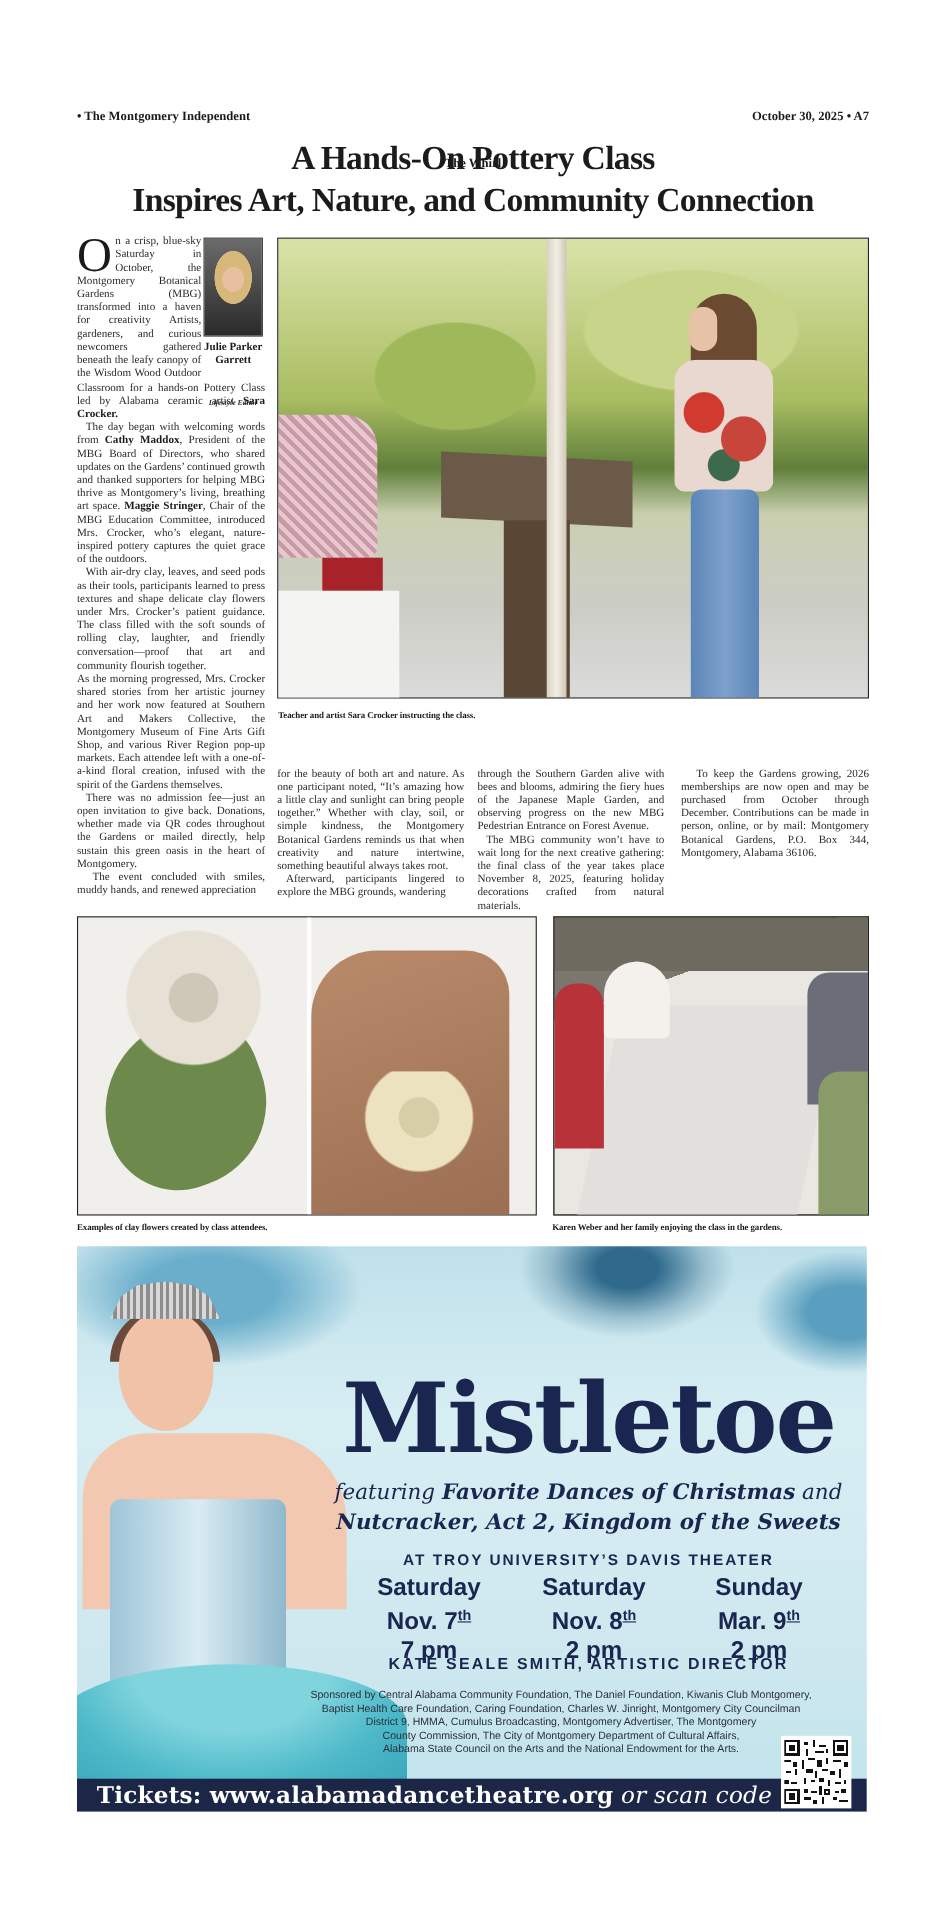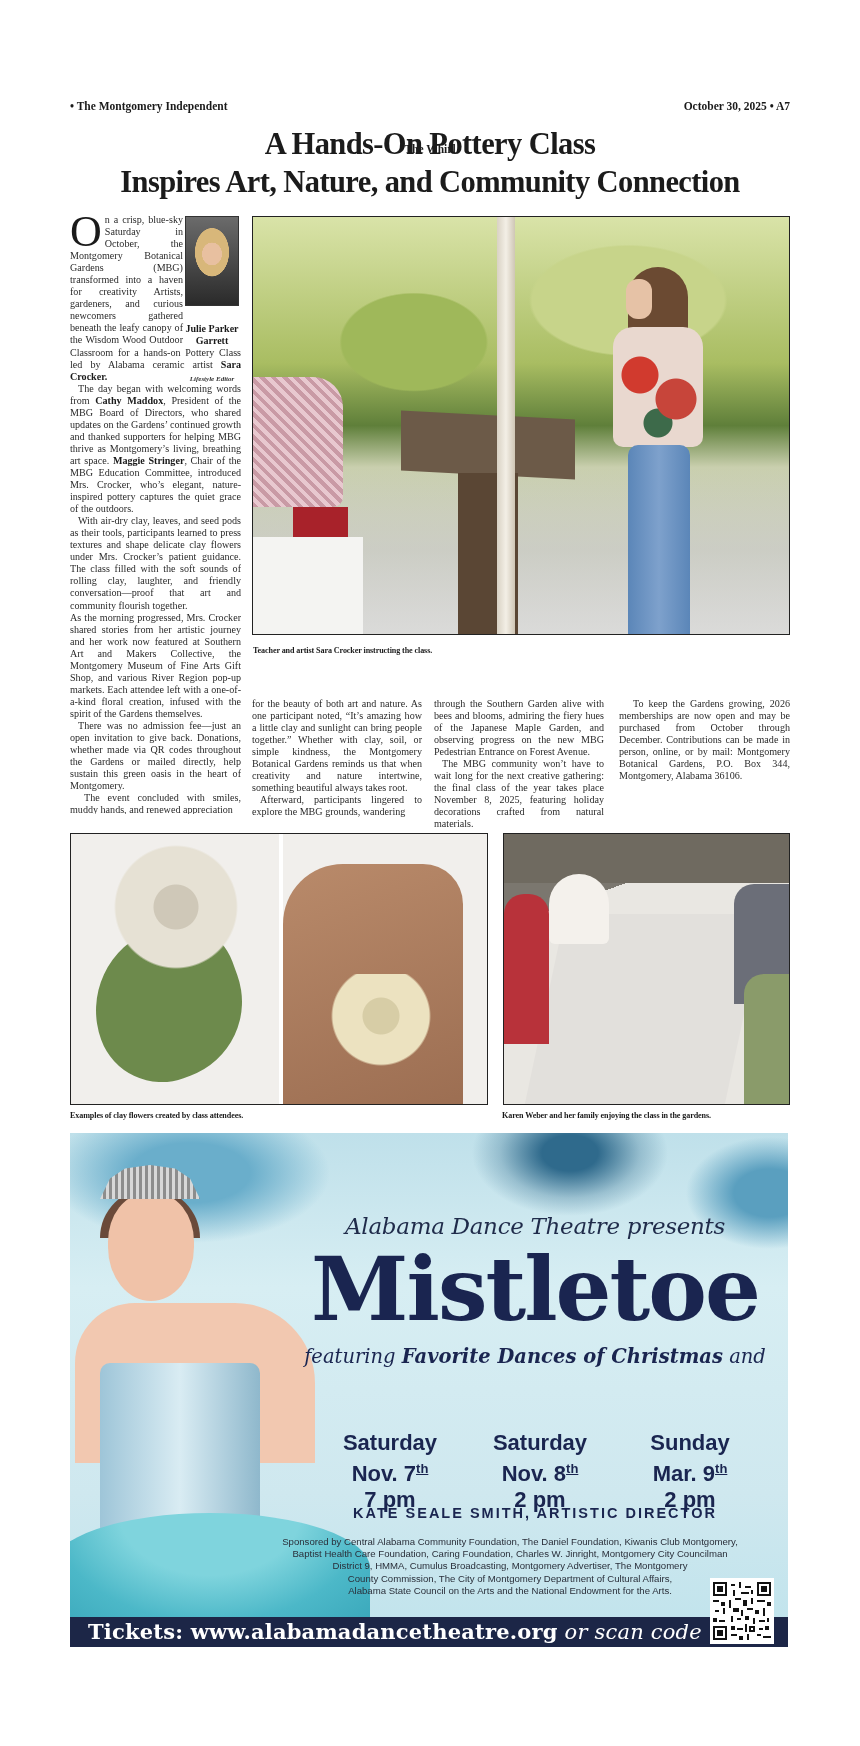--- a/index.html
+++ b/index.html
@@ -22,21 +22,21 @@
   .col b { color: #1a1a1a; }
 
   .dropcap { float: left; font-size: 46px; line-height: 36px; margin: 2px 4px 0 0; font-weight: normal; color: #1a1a1a; }
 
   
   .author { position: absolute; left: 184px; top: 216px; width: 56px; text-align: center; }
   .author .photo { width: 54px; height: 90px; margin: 0 auto; border: 1px solid #333; background:
      radial-gradient(ellipse 14px 16px at 50% 42%, #e8c0a0 0 70%, transparent 72%),
      radial-gradient(ellipse 24px 34px at 50% 40%, #d8b77a 0 70%, transparent 72%),
      linear-gradient(#6b6b6b, #2a2a2a); }
-  .author .name { font-size: 10px; font-weight: bold; line-height: 12px; margin-top: 17px; color: #1a1a1a; }
+  .author .name { font-size: 10px; font-weight: bold; line-height: 12px; margin-top: 4px; color: #1a1a1a; }
   .author .role { font-size: 7px; font-style: italic; font-weight: bold; line-height: 9px; color: #333; margin-top: 28px; }
 
   
   .photo-frame { position: absolute; border: 1px solid #222; overflow: hidden; }
   .main-photo {
     left: 252px; top: 216px; width: 538px; height: 419px;
     background:
       linear-gradient(180deg, transparent 0 60%, rgba(200,200,200,0.55) 80%, rgba(220,220,220,0.7) 100%),
       radial-gradient(ellipse 120px 80px at 30% 30%, #9fb85a 0 60%, transparent 62%),
       radial-gradient(ellipse 160px 90px at 70% 20%, #c7d48a 0 60%, transparent 62%),
@@ -189,25 +189,26 @@
 <div class="ad" data-name="dance-theatre-ad">
   <div class="dancer" data-name="ballerina-image">
     <div class="shoulders" data-name="ballerina-shoulders"></div>
     <div class="bodice" data-name="ballerina-bodice"></div>
     <div class="tutu" data-name="ballerina-tutu"></div>
     <div class="hair" data-name="ballerina-hair"></div>
     <div class="face" data-name="ballerina-face"></div>
     <div class="tiara" data-name="tiara-icon"></div>
   </div>
 
-  <div class="presents" data-name="ad-presenter">Alabama Dance Theatre presents</div>
   <div class="title" data-name="ad-title">Mistletoe</div>
   <div class="featuring" data-name="ad-featuring">
     <div><i>featuring</i> <b>Favorite Dances of Christmas</b> <i>and</i></div>
-  </div>
+    <div><b>Nutcracker, Act 2, Kingdom of the Sweets</b></div>
+  </div>
+  <div class="venue" data-name="ad-venue">AT TROY UNIVERSITY’S DAVIS THEATER</div>
 
   <div class="shows" data-name="ad-showtimes">
     <div class="show" data-name="showtime-friday">
       <div>Saturday</div>
       <div><span>Nov. 7</span><sup>th</sup></div>
       <div>7 pm</div>
     </div>
     <div class="show" data-name="showtime-saturday">
       <div>Saturday</div>
       <div><span>Nov. 8</span><sup>th</sup></div>

